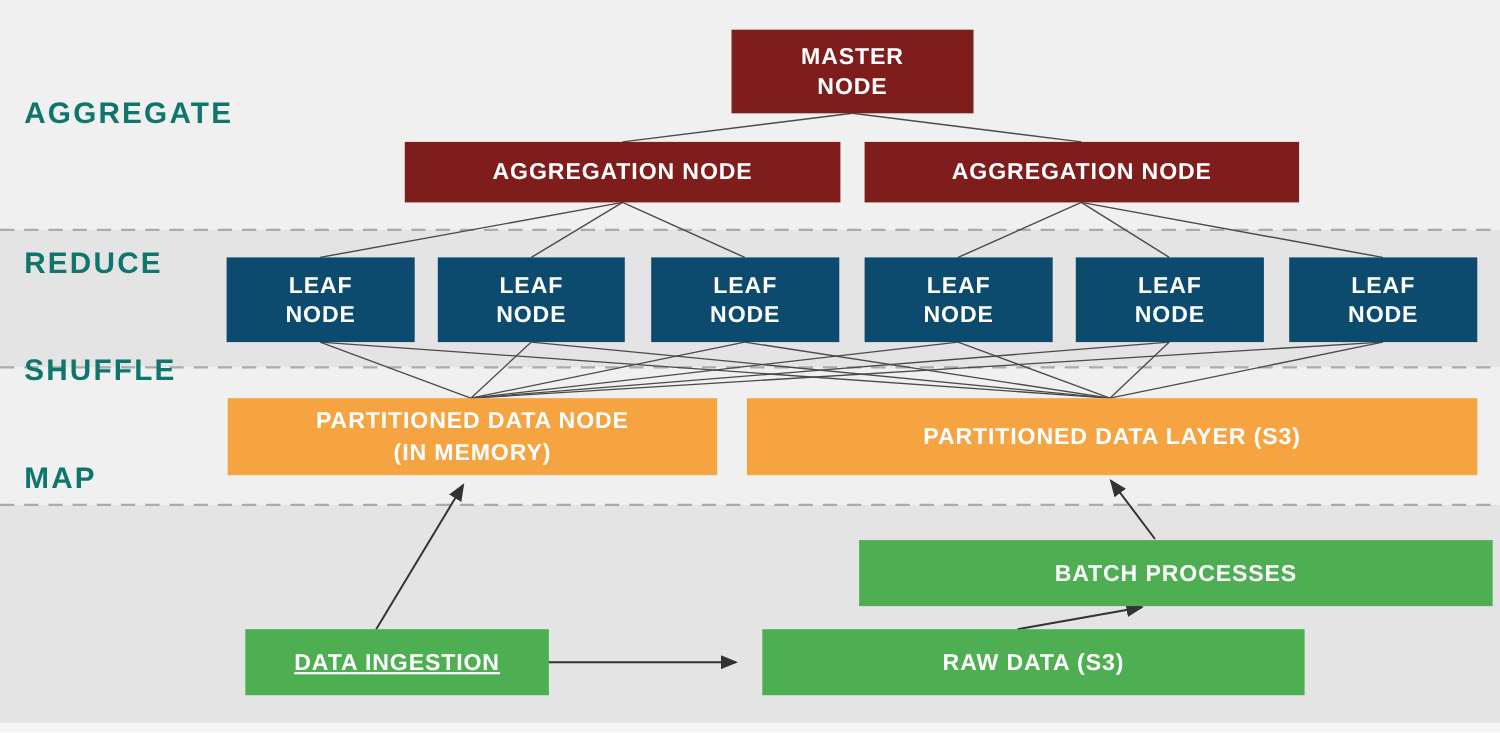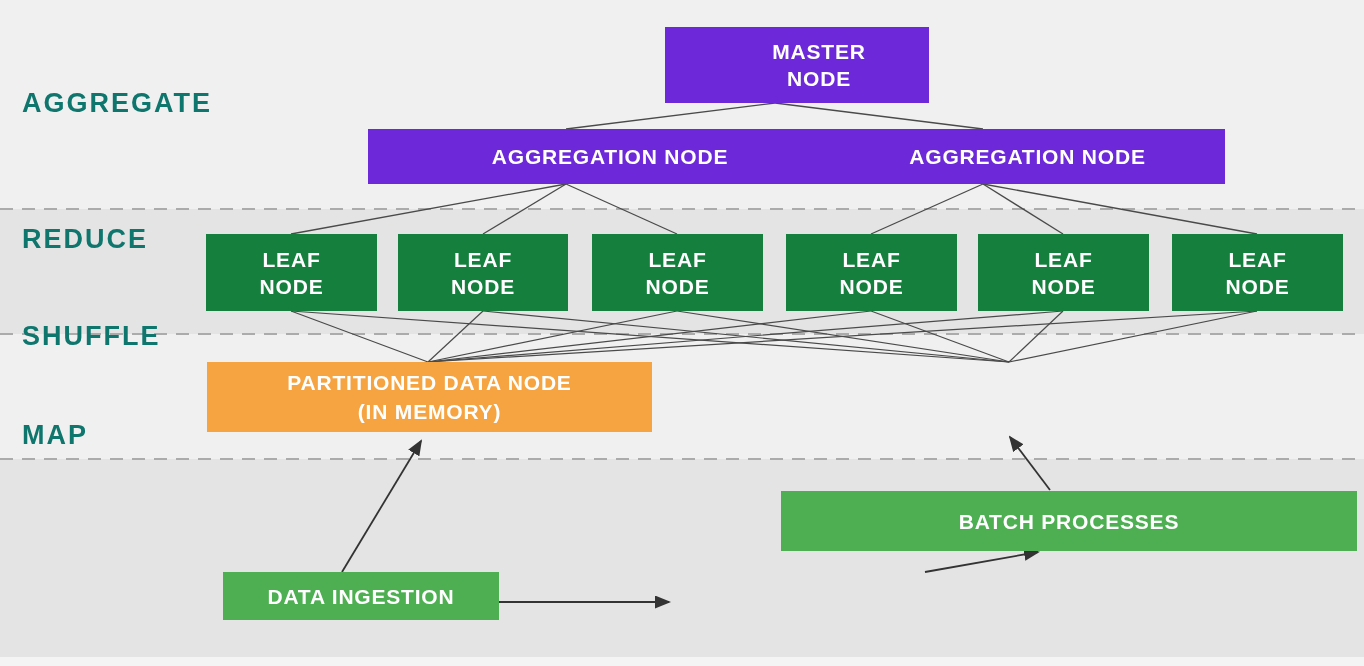--- a/index.html
+++ b/index.html
@@ -17,22 +17,22 @@
   
   #wires{position:absolute;left:0;top:0;z-index:2;}
 
   
   .box{
     position:absolute;z-index:3;
     display:flex;flex-direction:column;align-items:center;justify-content:center;
     color:#ffffff;font-weight:bold;text-align:center;
     font-size:21px;line-height:27px;letter-spacing:0.8px;
   }
-  .blue  {background:#6d28d9;padding-left:44px;}
-  .teal  {background:#15803d;}
+  .blue  {background:#7f1d1d;}
+  .teal  {background:#0c4a6e;}
   .orange{background:#f6a442;}
   .green {background:#4daf51;margin-left:16px;}
 
   
   .stage-label{
     position:absolute;z-index:4;left:22px;
     font-size:27px;font-weight:bold;color:#0f766e;letter-spacing:2px;
   }
 </style>
 </head>
@@ -135,21 +135,27 @@
   </div>
   <div class="box teal" style="left:1172px;top:234px;width:171px;height:77px;">
     <span>LEAF</span>
     <span>NODE</span>
   </div>
 
   <div class="box orange" style="left:207px;top:362px;width:445px;height:70px;line-height:29px;">
     <span>PARTITIONED DATA NODE</span>
     <span>(IN MEMORY)</span>
   </div>
+  <div class="box orange" style="left:679px;top:362px;width:664px;height:70px;">
+    <span>PARTITIONED DATA LAYER (S3)</span>
+  </div>
 
   <div class="box green" style="left:765px;top:491px;width:576px;height:60px;">
     <span>BATCH PROCESSES</span>
   </div>
-  <div class="box green" style="left:207px;top:572px;width:276px;height:48px;">
+  <div class="box green" style="left:207px;top:572px;width:276px;height:60px;text-decoration:underline;">
     <span>DATA INGESTION</span>
+  </div>
+  <div class="box green" style="left:677px;top:572px;width:493px;height:60px;">
+    <span>RAW DATA (S3)</span>
   </div>
 
 </div>
 
 </body></html>

